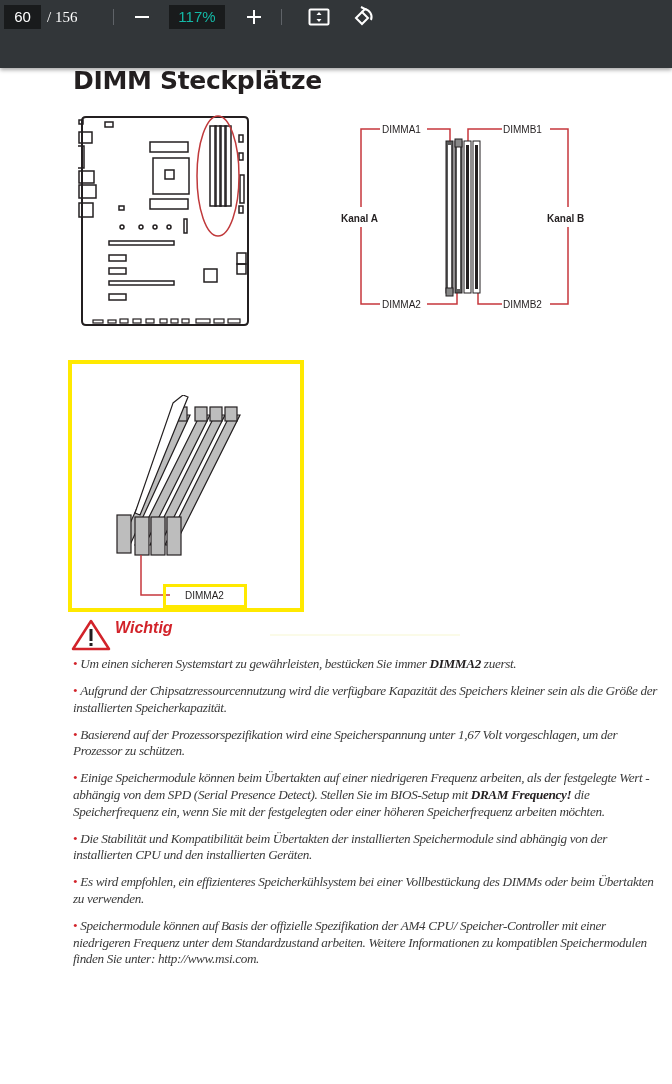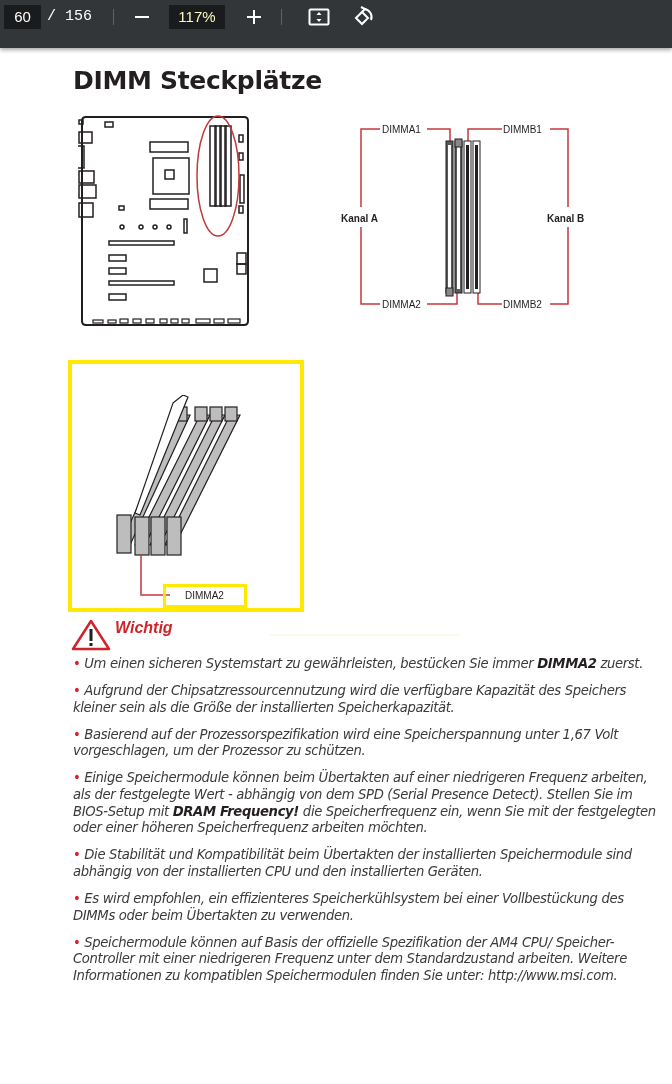--- a/index.html
+++ b/index.html
@@ -1,31 +1,31 @@
 <!DOCTYPE html>
 <html><head>
 <meta charset="utf-8">
 <style>
   html, body { margin:0; padding:0; }
   body { width:672px; height:1084px; background:#ffffff; overflow:hidden; position:relative; font-family:"DejaVu Sans", sans-serif; }
-  .toolbar { position:absolute; left:0; top:0; width:672px; height:48px; background:#323639; color:#fff; box-shadow:0 2px 4px rgba(0,0,0,0.35); z-index:5; }
+  .toolbar { position:absolute; left:0; top:0; width:672px; height:68px; background:#323639; color:#fff; box-shadow:0 2px 4px rgba(0,0,0,0.35); z-index:5; }
   .tb-page { position:absolute; left:4px; top:5px; width:37px; height:24px; background:#191b1c; color:#fff; font-size:15px; line-height:24px; text-align:center; border:none; font-family:"Liberation Sans", sans-serif; }
-  .tb-total { position:absolute; left:47px; top:5px; font-size:15px; line-height:24px; font-family:Liberation Mono, monospace; }
+  .tb-total { position:absolute; left:47px; top:5px; font-size:15px; line-height:24px; font-family:Liberation Serif, serif; }
   .tb-sep { position:absolute; top:9px; width:1px; height:16px; background:#5f6368; }
   .tb-btn { position:absolute; top:3px; width:28px; height:28px; display:flex; align-items:center; justify-content:center; cursor:pointer; }
-  .tb-zoom { position:absolute; left:169px; top:5px; width:56px; height:24px; background:#191b1c; color:#fef9c3; font-size:15px; line-height:24px; text-align:center; font-family:"Liberation Sans", sans-serif; }
+  .tb-zoom { position:absolute; left:169px; top:5px; width:56px; height:24px; background:#191b1c; color:#14b8a6; font-size:15px; line-height:24px; text-align:center; font-family:"Liberation Sans", sans-serif; }
   .page { position:absolute; left:0; top:50px; width:672px; height:1034px; background:#fff; }
   .title { position:absolute; left:73px; top:66px; font-size:25px; font-weight:bold; color:#231f20; font-family:"DejaVu Sans", sans-serif; letter-spacing:-0.3px; }
   .diagram { position:absolute; }
   .hl-box { position:absolute; left:68px; top:360px; width:236px; height:252px; border:4px solid #ffe900; box-sizing:border-box; }
   .hl-label { position:absolute; left:163px; top:584px; width:84px; height:24px; border:3px solid #ffe900; box-sizing:border-box; }
   .warn { position:absolute; left:71px; top:619px; display:flex; align-items:flex-start; }
   .warn-title { font-family:"Liberation Sans", sans-serif; font-style:italic; font-weight:bold; color:#d2232a; font-size:16px; margin-left:4px; }
   .notes { position:absolute; left:73px; top:656px; width:590px; font-family:"DejaVu Sans", sans-serif; font-style:italic; font-size:13.2px; line-height:16.6px; color:#3a3a3a; letter-spacing:-0.35px; }
-  .note { margin:0 0 10.5px 0; }
+  .note { margin:0 0 10.5px 0;font-family:Liberation Serif, serif; }
   .bullet { color:#d2232a; font-style:normal; }
   .note b { color:#231f20; }
   .faint-line { position:absolute; left:270px; top:634px; width:190px; height:2px; background:#fbfbe8; }
 </style>
 </head>
 <body>
 
 <div class="toolbar">
   <div class="tb-page">60</div>
   <div class="tb-total">/ 156</div>

